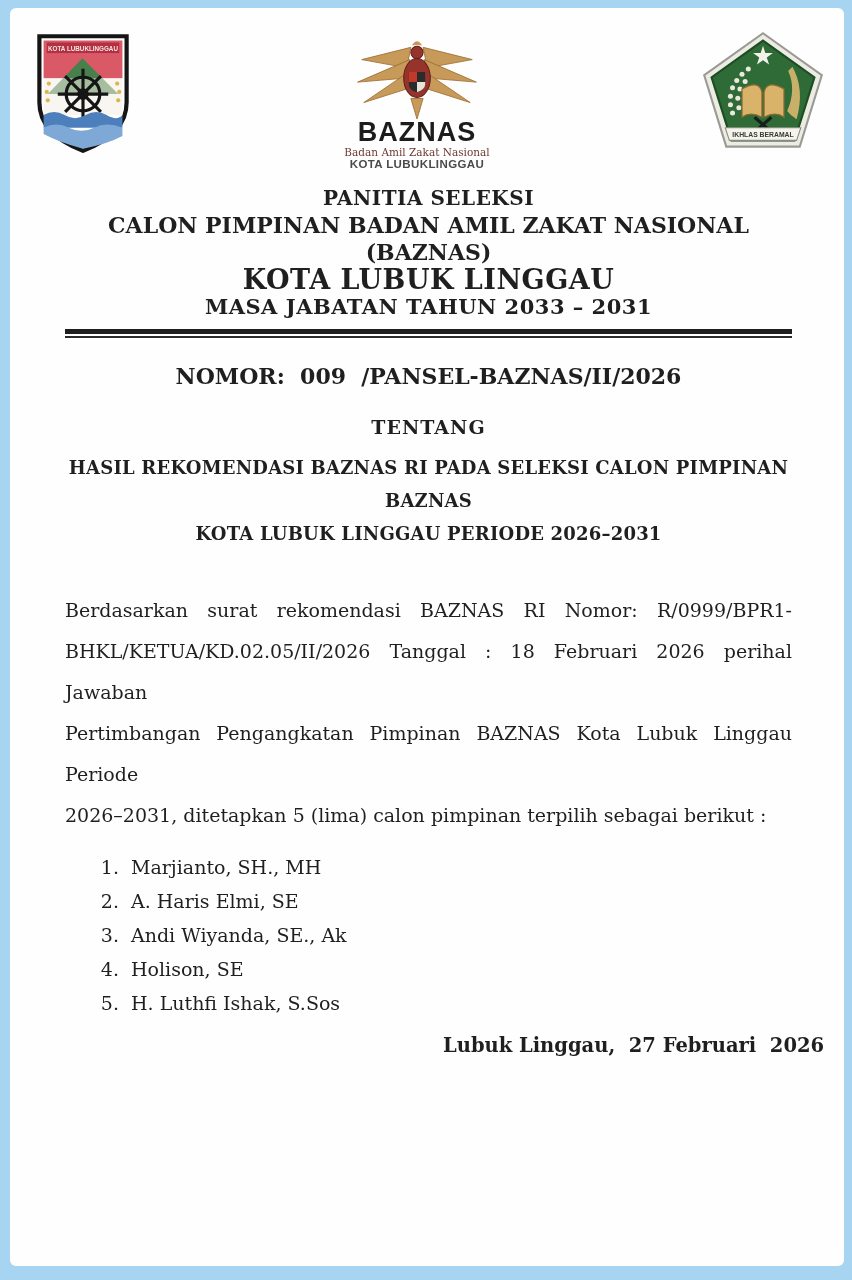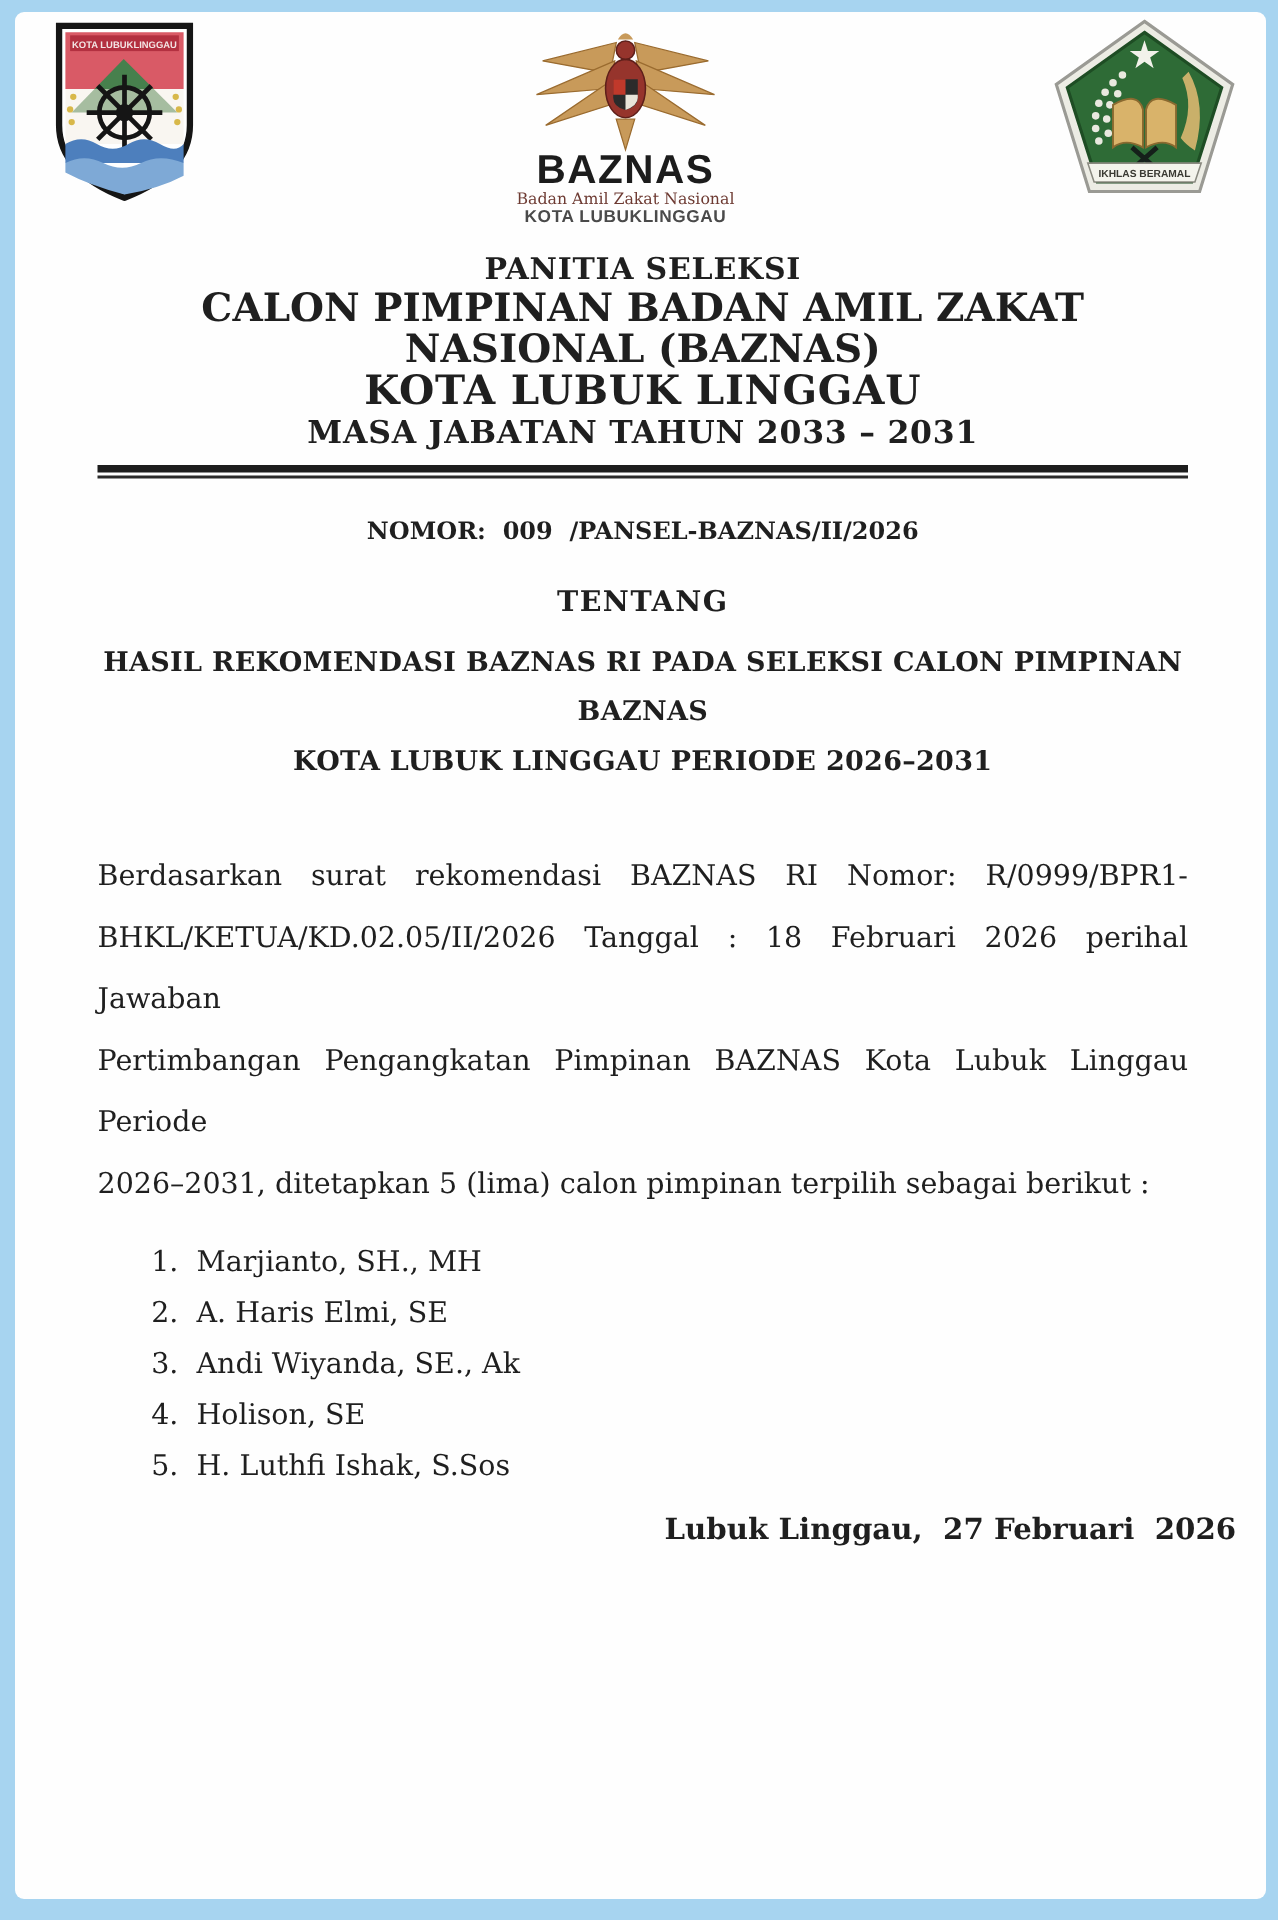--- a/index.html
+++ b/index.html
@@ -12,37 +12,37 @@
     overflow:hidden;
   }
   .sheet{
     position:absolute;top:8px;left:10px;right:8px;bottom:14px;
     background:#fefefe;border-radius:6px;
     overflow:hidden;
   }
   .content{padding:12px 52px 0 55px;}
 
   
-  .logo-row{display:flex;justify-content:space-between;align-items:flex-start;padding:4px 18px 0 22px;height:128px;}
+  .logo-row{display:flex;justify-content:space-between;align-items:flex-start;padding:23px 18px 0 22px;height:128px;}
   .logo{flex:0 0 auto;}
   .baznas-logo-block{display:flex;flex-direction:column;align-items:center;margin-top:2px;}
   .baznas-word{font-family:"Liberation Sans",sans-serif;font-weight:bold;font-size:27px;letter-spacing:1px;color:#1c1c1c;line-height:1;margin-top:-2px;}
   .baznas-sub{font-size:10.5px;color:#6d3a32;line-height:1.15;font-weight:normal;}
   .baznas-city{font-family:"Liberation Sans",sans-serif;font-size:11.5px;color:#4a4a4a;font-weight:bold;line-height:1.15;letter-spacing:.4px;}
   .title-block{text-align:center;margin-top:14px;line-height:27px;}
   .title-block div{font-weight:bold;}
   .t1{font-size:20px;letter-spacing:.5px;}
-  .t2{font-size:26px;}
+  .t2{font-size:22px;}
   .t3{font-size:27px;letter-spacing:.5px;}
   .t4{font-size:21px;letter-spacing:.5px;}
   .rule{margin-top:9px;border-top:5px solid #1d1d1d;border-bottom:2px solid #2a2a2a;height:2px;}
 
   
   .h-peng{ text-align:center;font-weight:bold;font-size:19px;letter-spacing:1.5px;margin-top:42px;}
-  .h-nomor{text-align:center;font-weight:bold;font-size:16px;margin-top:25px;white-space:pre;}
+  .h-nomor{text-align:center;font-weight:bold;font-size:22px;margin-top:25px;white-space:pre;}
   .h-tentang{text-align:center;font-weight:bold;font-size:19px;letter-spacing:1px;margin-top:27px;}
   .h-subject{text-align:center;font-weight:bold;font-size:18px;line-height:33px;margin-top:13px;letter-spacing:.2px;}
 
   
   .para{margin-top:40px;font-size:19px;}
   .jline{text-align:justify;text-align-last:justify;line-height:41px;}
   .jline.last{text-align-last:left;}
   ol.cands{margin:14px 0 0 0;padding-left:60px;font-size:19px;}
   ol.cands li{line-height:34px;padding-left:6px;}
   .para2{margin-top:21px;font-size:19px;}

